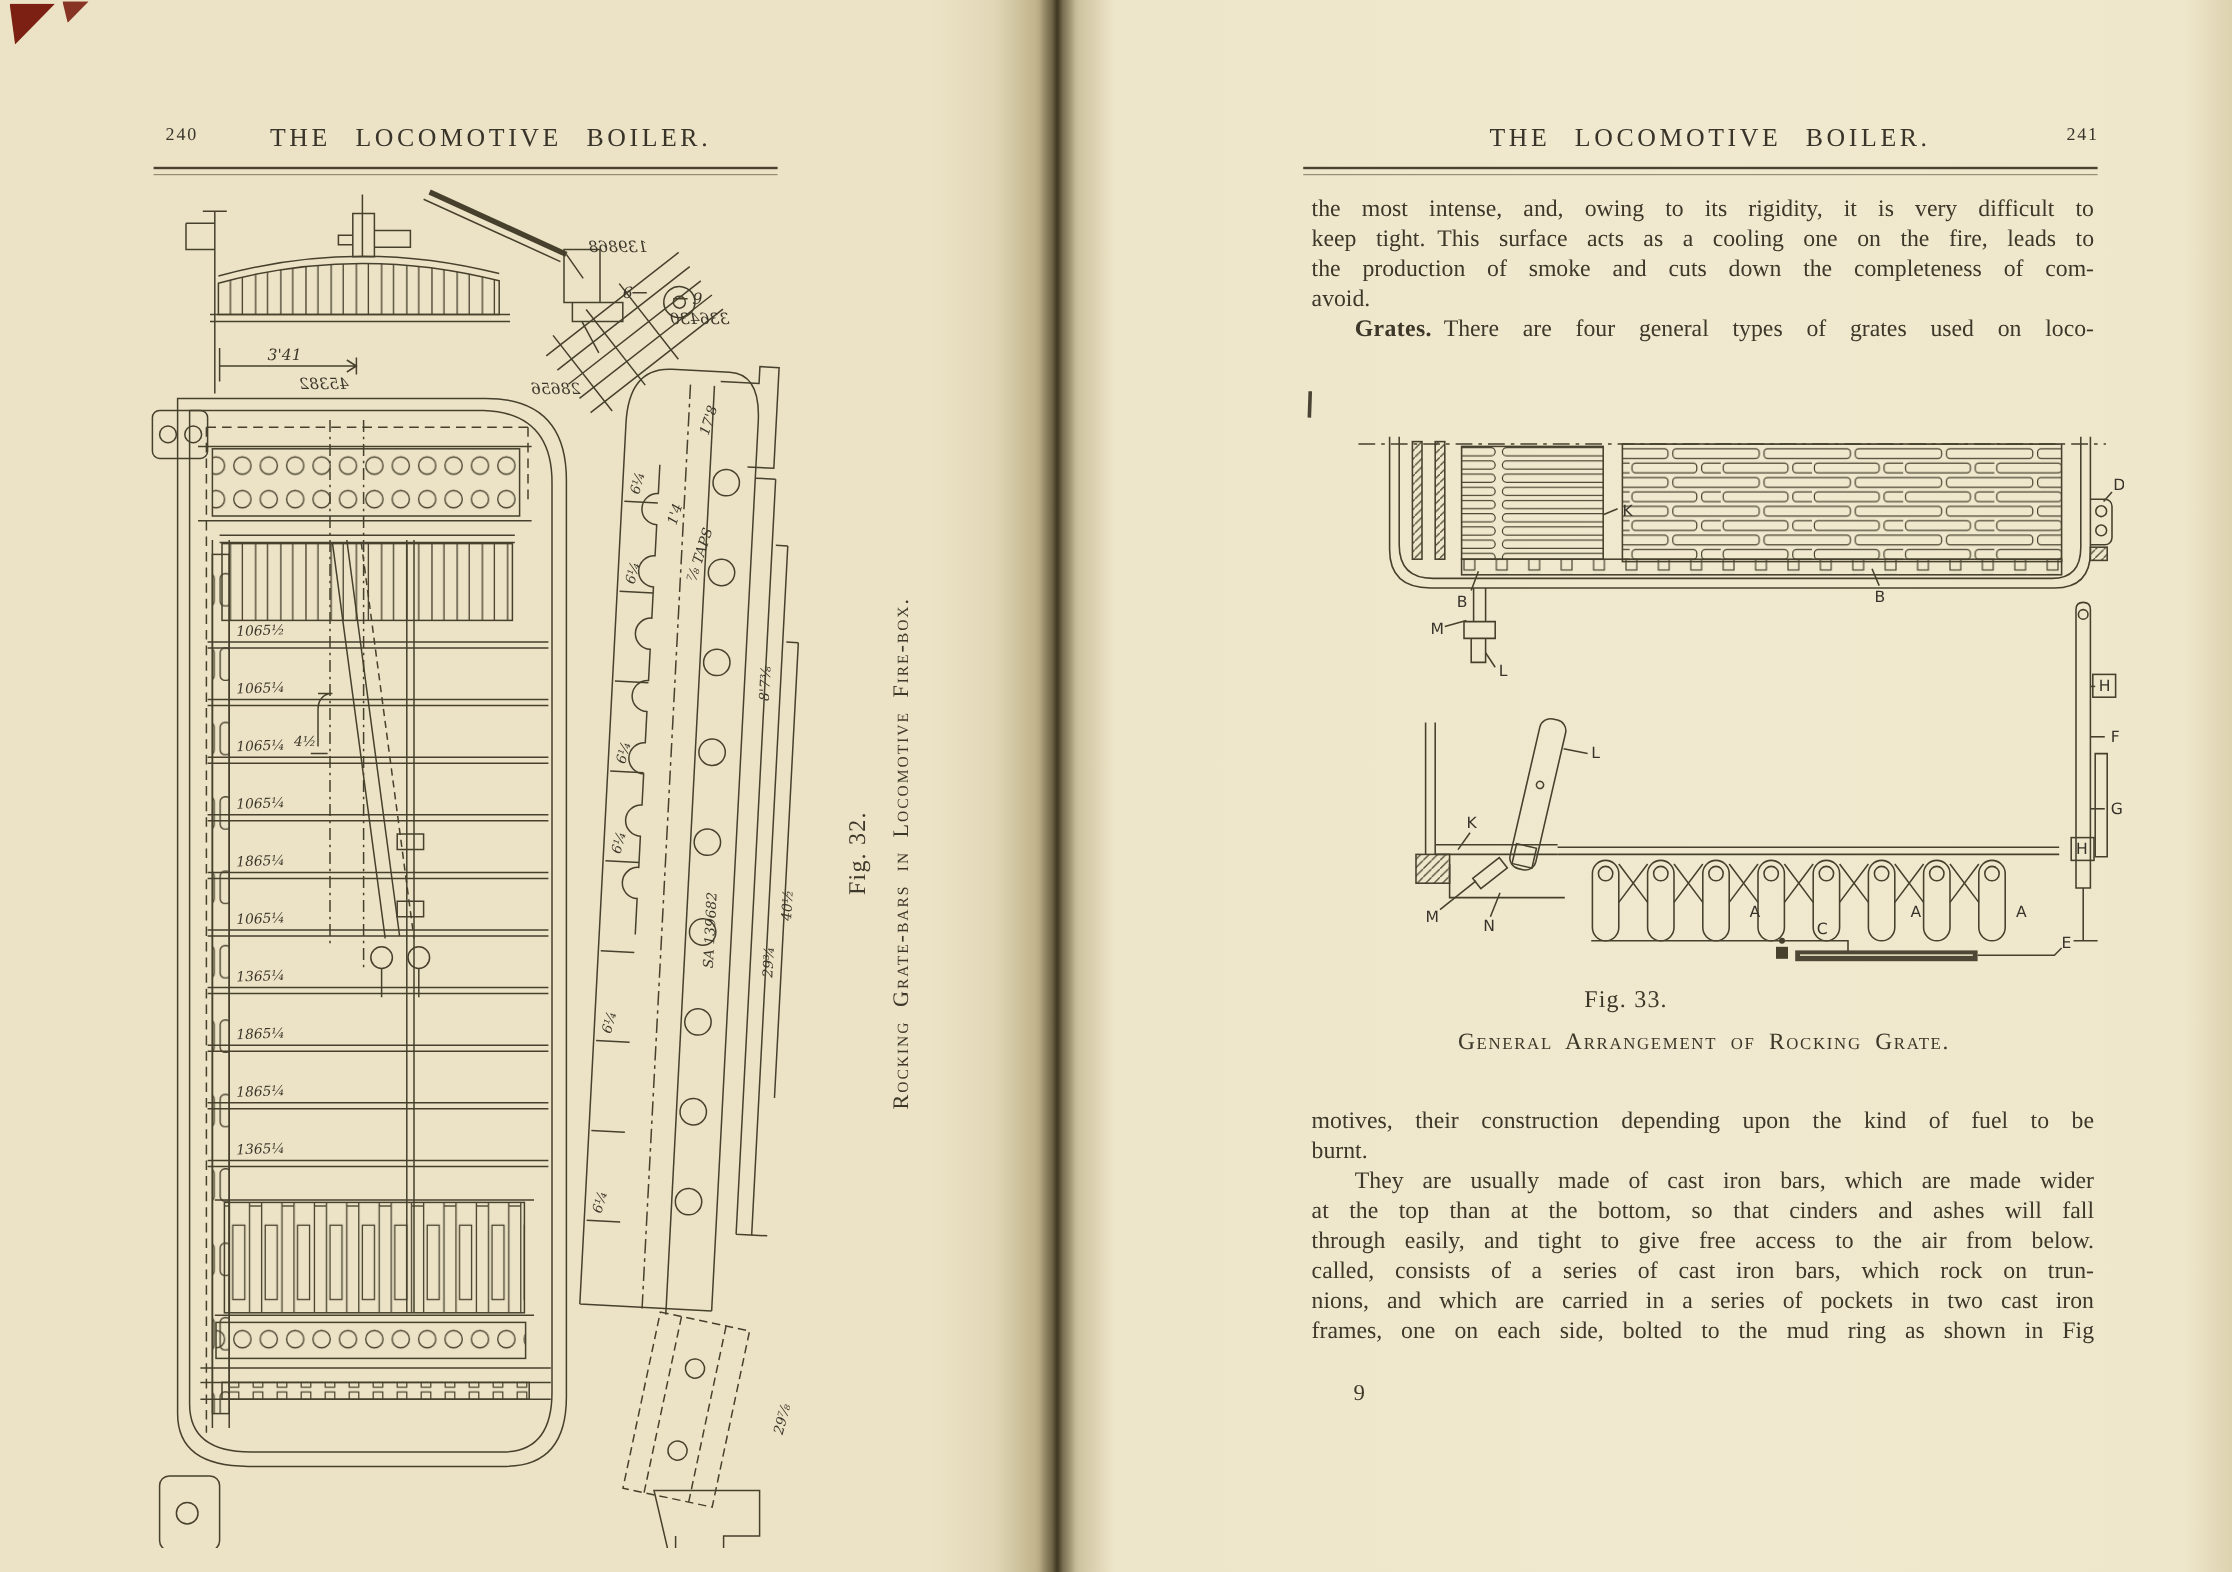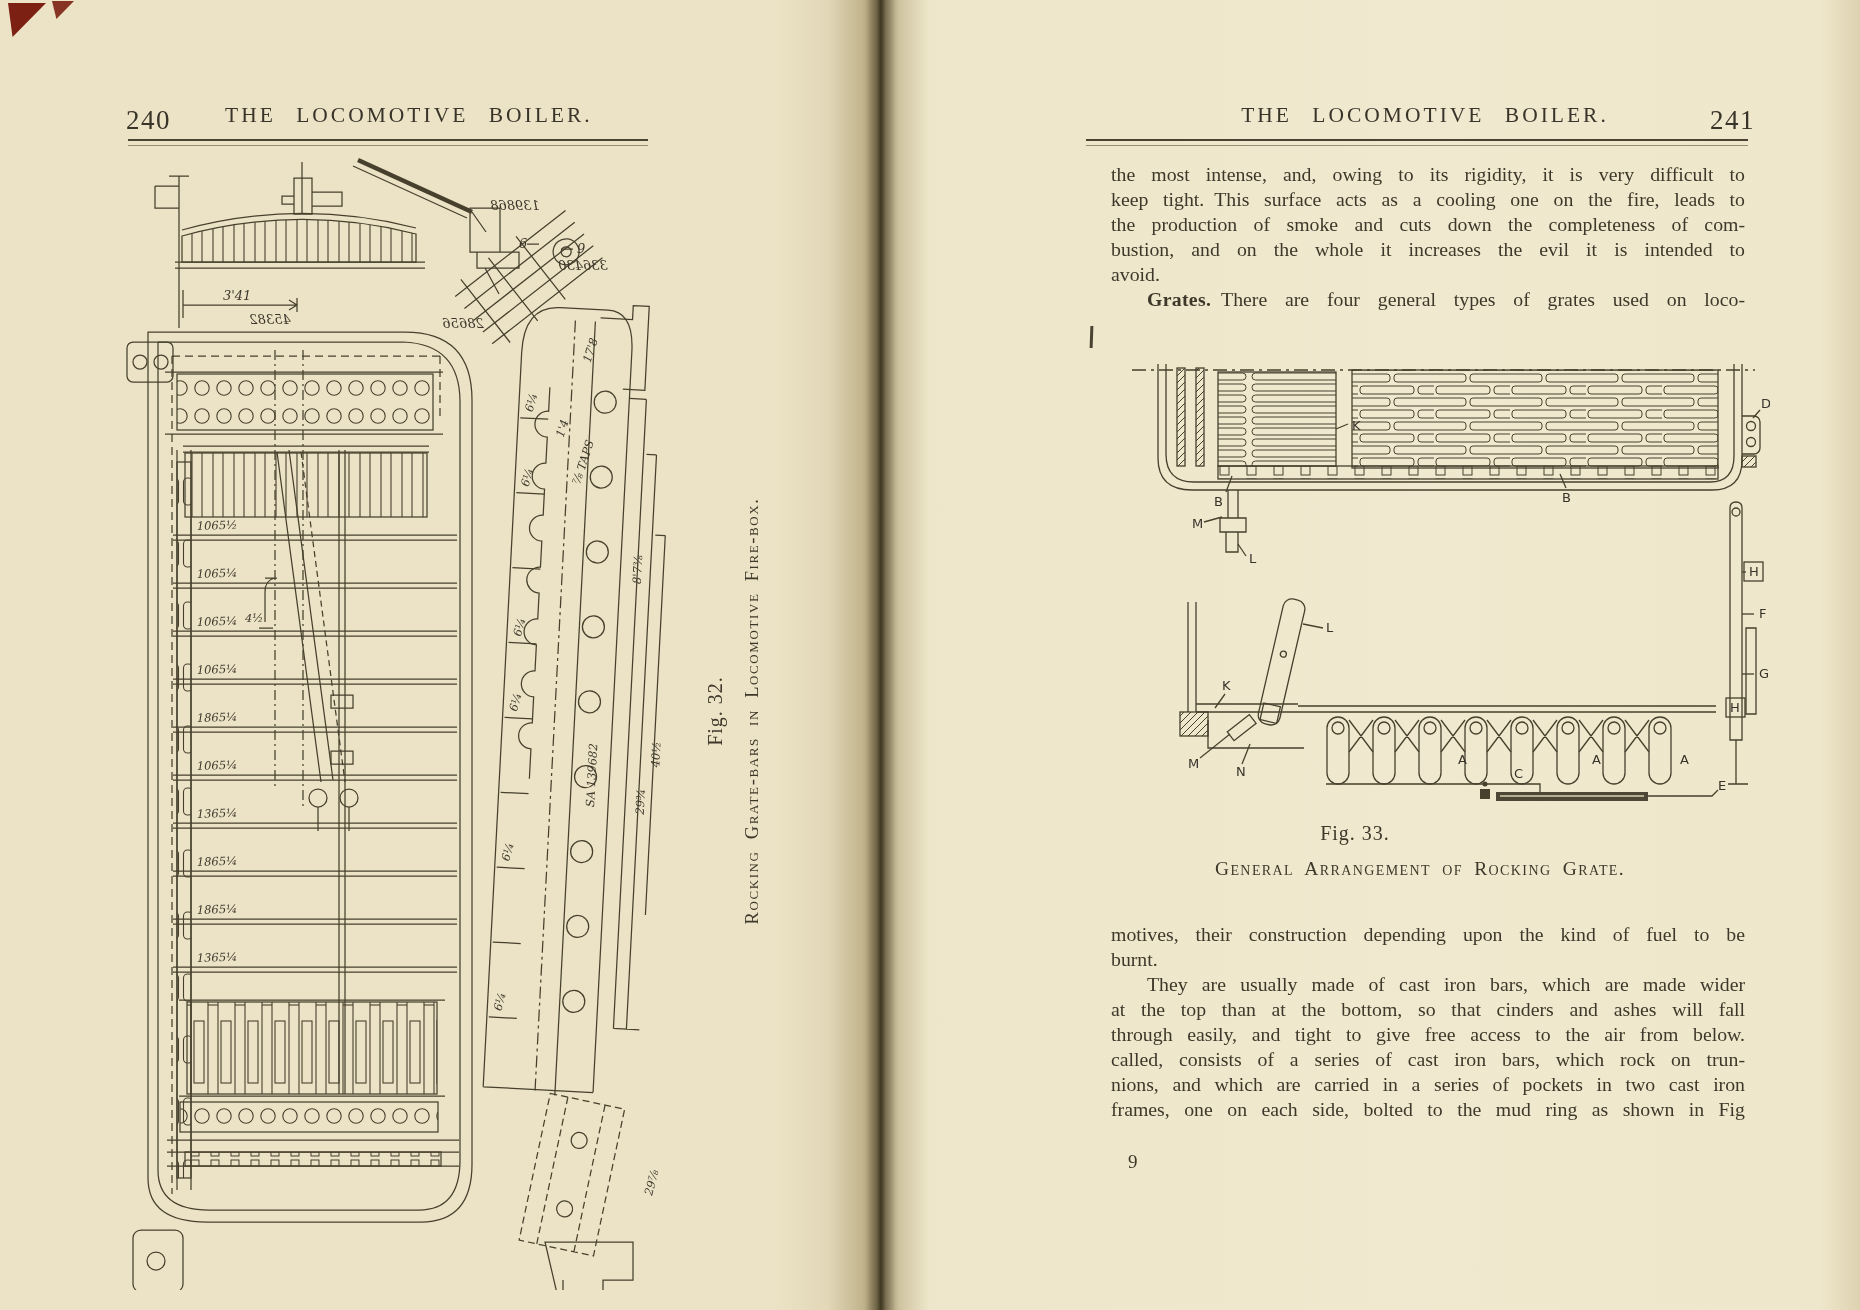--- a/index.html
+++ b/index.html
@@ -9,24 +9,24 @@
   #left-page{left:0;width:880px;
     background:linear-gradient(to right,#ece3c6 0%,#ece3c6 88%,#e2d8b8 94%,#c2b58d 98%,#8f825e 100%);}
   #right-page{left:880px;width:980px;
     background:linear-gradient(to right,#8f825e 0%,#cfc4a0 2%,#eee6ca 5%,#f1e9cf 55%,#efe7cb 96%,#ddd2b0 100%);}
   #spine{position:absolute;left:866px;top:0;bottom:0;width:30px;
     background:linear-gradient(to right,rgba(63,55,34,0) 0%,rgba(63,55,34,.45) 35%,#3f3722 50%,rgba(63,55,34,.40) 66%,rgba(63,55,34,0) 100%);}
   .corner-mark{position:absolute;background:#7c2013;}
   #corner-a{left:8px;top:3px;width:38px;height:34px;clip-path:polygon(0 0,100% 0,12% 100%);}
   #corner-b{left:52px;top:1px;width:22px;height:18px;clip-path:polygon(0 0,100% 0,20% 100%);opacity:.9;}
   .runhead{position:absolute;font-size:21.5px;letter-spacing:3px;word-spacing:12px;white-space:nowrap;color:#39342a;text-align:center;}
-  .pagenum{position:absolute;font-size:27px;letter-spacing:1.5px;color:#39342a;}
+  .pagenum{position:absolute;font-size:15px;letter-spacing:1.5px;color:#39342a;margin-left:12px;}
   .rule{position:absolute;height:4px;border-top:2.4px solid #4a4332;border-bottom:1px solid rgba(74,67,50,.55);}
   .textcol{position:absolute;width:652px;font-size:19.8px;line-height:25px;word-spacing:2.5px;}
-  .tline{white-space:normal;margin-left:18px;}
+  .tline{white-space:normal;}
   .tline.just{text-align:justify;text-align-last:justify;}
   .tline.indent{text-indent:36px;}
   .lead{font-weight:bold;letter-spacing:.3px;}
   .figlabel{position:absolute;font-size:20px;text-align:center;letter-spacing:1px;}
   .smallcaps{font-variant:small-caps;letter-spacing:1.4px;word-spacing:5px;font-size:19.5px;}
   #fig32-caption{position:absolute;left:496px;top:672px;width:480px;height:78px;
     transform:rotate(-90deg);text-align:center;line-height:37px;}
   #fig32-caption .l1{font-size:20px;letter-spacing:1px;}
   #fig32-caption .l2{font-variant:small-caps;font-size:18.5px;letter-spacing:1.6px;word-spacing:5px;}
   #ink-artifact{position:absolute;left:1090px;top:326px;width:2.5px;height:22px;background:#4a4334;transform:rotate(2deg);}
@@ -212,21 +212,20 @@
 
   <div class="runhead" style="left:1190px;top:103px;width:470px;">THE LOCOMOTIVE BOILER.</div>
   <div class="pagenum" style="left:1710px;top:105px;">241</div>
   <div class="rule" style="left:1086px;top:139px;width:662px;"></div>
 
   <div class="textcol" style="left:1093px;top:162px;">
       <div>
         <div class="tline just">the most intense, and, owing to its rigidity, it is very difficult to</div>
         <div class="tline just">keep tight. This surface acts as a cooling one on the fire, leads to</div>
         <div class="tline just">the production of smoke and cuts down the completeness of com-</div>
-        <div class="tline just">bustion, and on the whole it increases the evil it is intended to</div>
         <div class="tline">avoid.</div>
       </div>
       <div>
         <div class="tline just indent"><span class="lead">Grates.</span> There are four general types of grates used on loco-</div>
       </div>
     </div>
   <div id="ink-artifact"></div>
 
   <svg style="left:1130px;top:360px;" width="640" height="450" viewBox="0 0 640 450">
     <defs>

